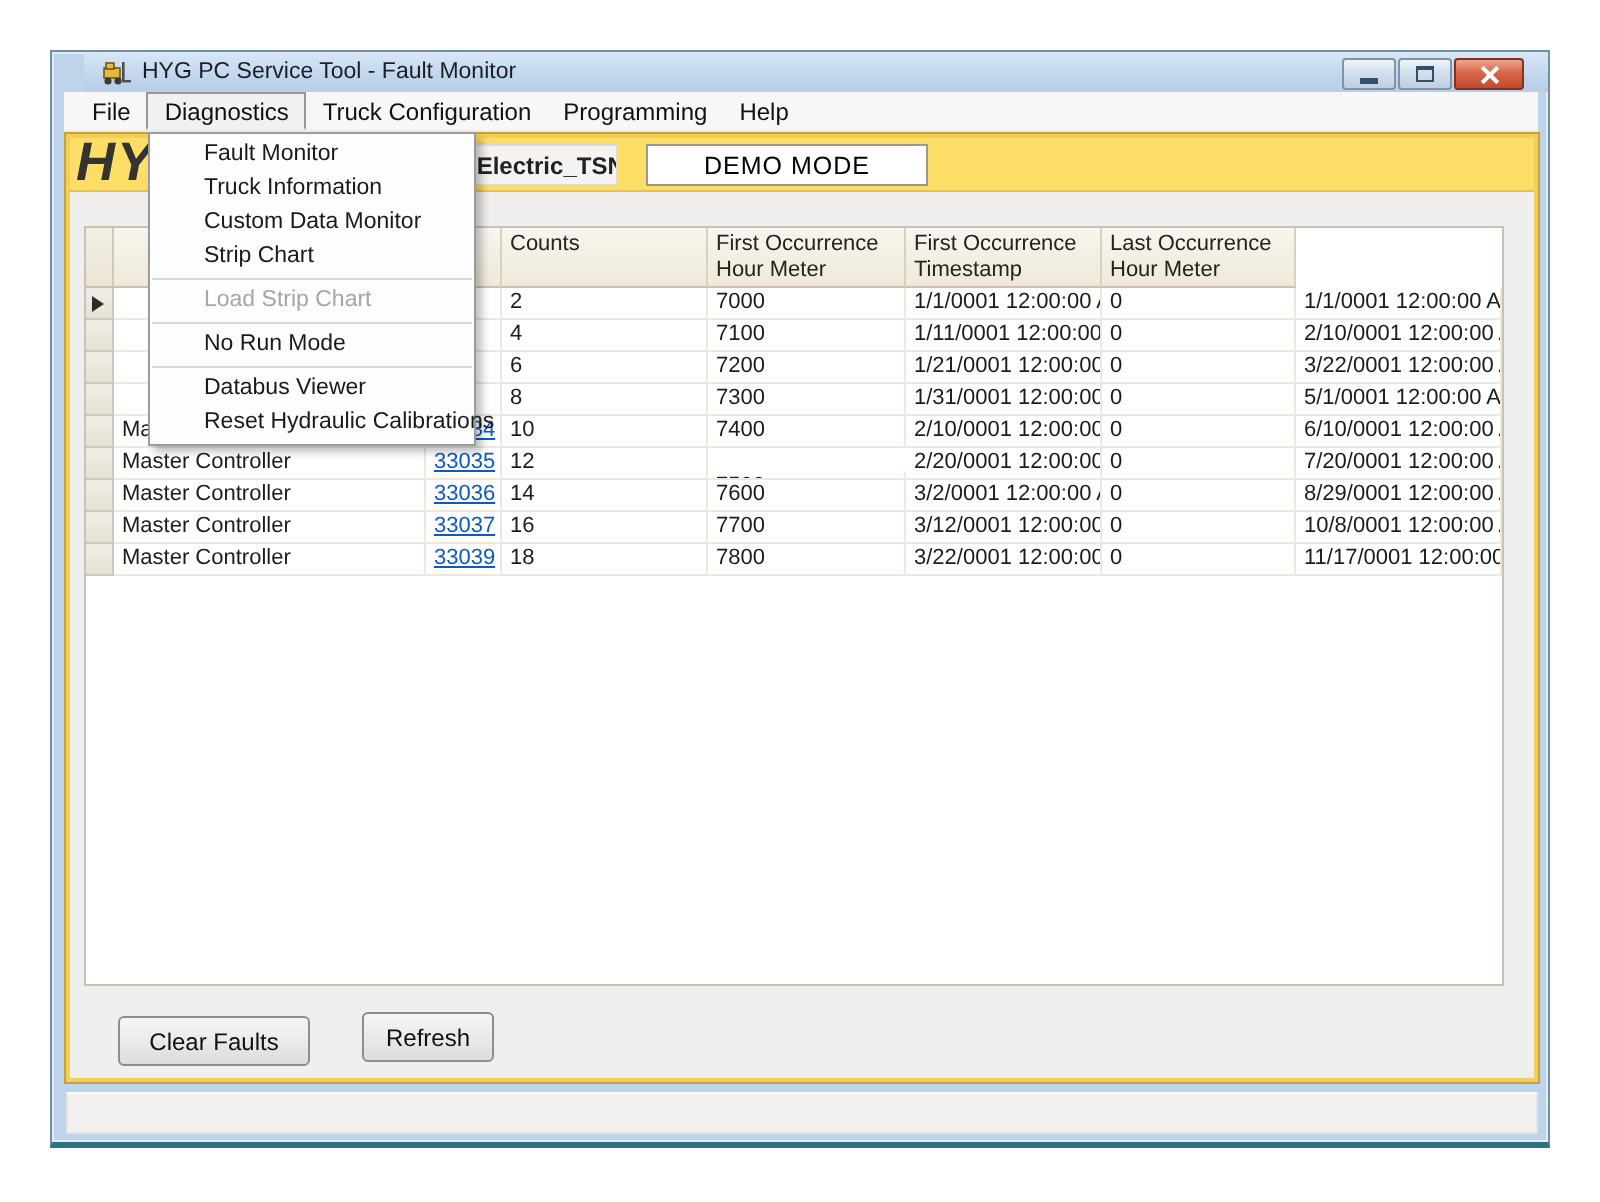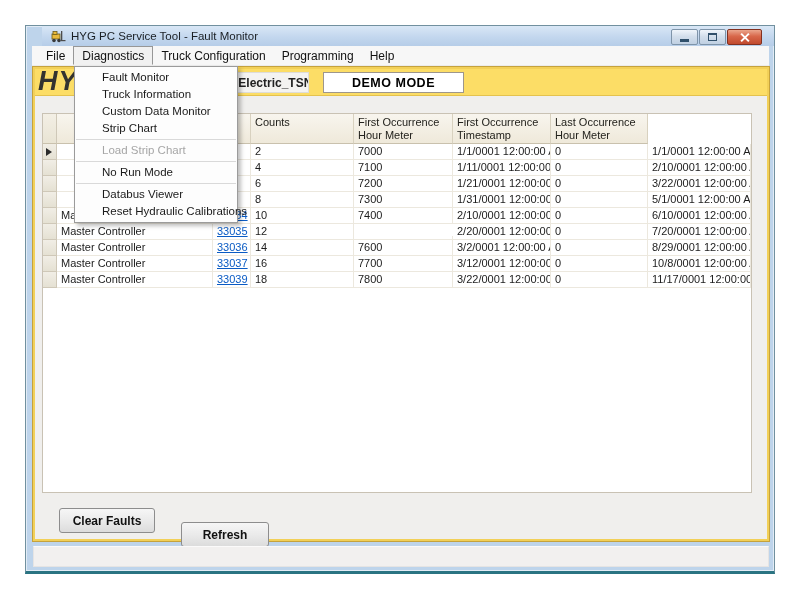--- a/index.html
+++ b/index.html
@@ -41,21 +41,21 @@
   .panel { position:absolute; left:7px; top:41px; width:736px; height:474px;
            background:#f0efed; border:2px solid #f2d058; outline:1px solid #c5a23d; }
   .banner { position:absolute; left:0; top:0; width:732px; height:27px;
             background:#fcdd66; border-bottom:1px solid #e4c24e; }
   .logo { position:absolute; left:3px; top:-3px; font-size:27px; font-weight:bold; font-style:italic;
           letter-spacing:1px; color:#333330; }
   .tsn-box { position:absolute; left:191px; top:3px; width:83px; height:21px; background:#f4f3f1;
              border:1px solid #dedcd8; font-size:12px; font-weight:bold; color:#222;
              display:flex; align-items:center; padding-left:2px; white-space:nowrap; overflow:hidden; }
   .demo-box { position:absolute; left:288px; top:3px; width:141px; height:21px; background:#ffffff;
-              border:1px solid #9d968c; font-size:12.5px; font-weight:bold; color:#000;
+              border:1px solid #9d968c; font-size:12.5px; font-weight:normal; color:#000;
               display:flex; align-items:center; justify-content:center; letter-spacing:.5px; }
 
   
   .grid { position:absolute; left:7px; top:44px; width:710px; height:380px;
           background:#ffffff; border:1px solid #c9c2b4; overflow:hidden; }
   .g-header { display:flex; height:30px; }
   .g-hcell { background:linear-gradient(180deg,#f8f5ee,#efe9da);
              border-right:1px solid #d8d1bf; border-bottom:1px solid #c9c1ad;
              font-size:11px; color:#23221d; padding:2px 4px; line-height:1.18; overflow:hidden; }
   .g-corner { background:linear-gradient(180deg,#f3efe5,#e9e4d4); border-right:1px solid #cfc8b8; border-bottom:1px solid #c9c1ad; }
@@ -66,23 +66,23 @@
                      border-left:6px solid #2b2b2b; border-top:4px solid transparent; border-bottom:4px solid transparent; }
   .g-cell { border-right:1px solid #ece8de; border-bottom:1px solid #ece8de;
             font-size:11px; color:#1c1c1c; line-height:15px; padding-left:4px;
             white-space:nowrap; overflow:hidden; }
   .g-cell a { color:#0a5bc4; text-decoration:underline; }
 
   
   .btn { position:absolute; height:25px; border:1px solid #8d8d8d; border-radius:3px;
          background:linear-gradient(180deg,#f6f6f6,#e9e9e9 55%,#dcdcdc);
          font-size:12px; color:#111; font-family:"Liberation Sans", sans-serif;
-         display:flex; align-items:center; justify-content:center;font-weight:bold; }
+         display:flex; align-items:center; justify-content:center; }
   #btn-clear { left:24px; top:439px; width:96px; }
-  #btn-refresh { left:146px; top:453px; width:88px; }
+  #btn-refresh { left:146px; top:437px; width:66px; }
 
   
   .statusbar { position:absolute; left:7px; top:520px; width:736px; height:21px;
                background:#f2f0ef; border:1px solid #e6e4e3; border-top:1px solid #fbfafa; }
 
   
   .dropdown { position:absolute; left:37px; top:40px; width:164px; background:#fdfdfd;
               border:1px solid #9b9b9b; box-shadow:3px 3px 4px rgba(0,0,0,.25);
               padding:2px 0; z-index:50; }
   .dd-item { height:17px; line-height:17px; padding-left:27px; font-size:11.5px; color:#1a1a1a; white-space:nowrap; }

